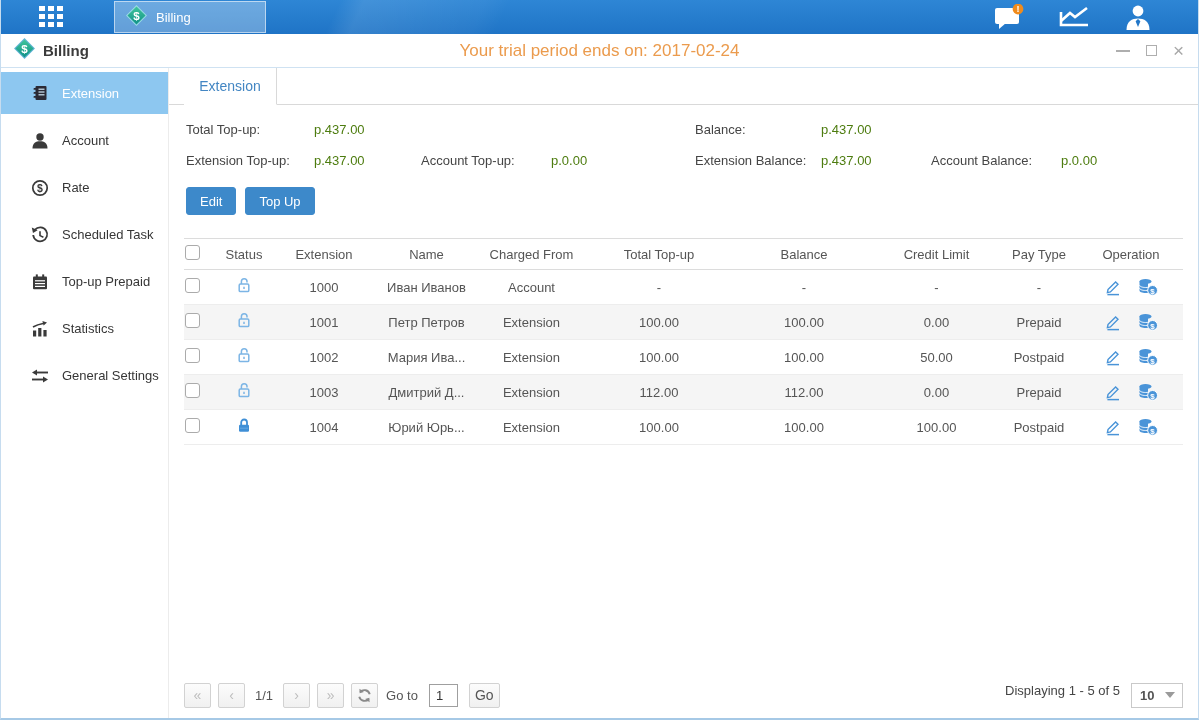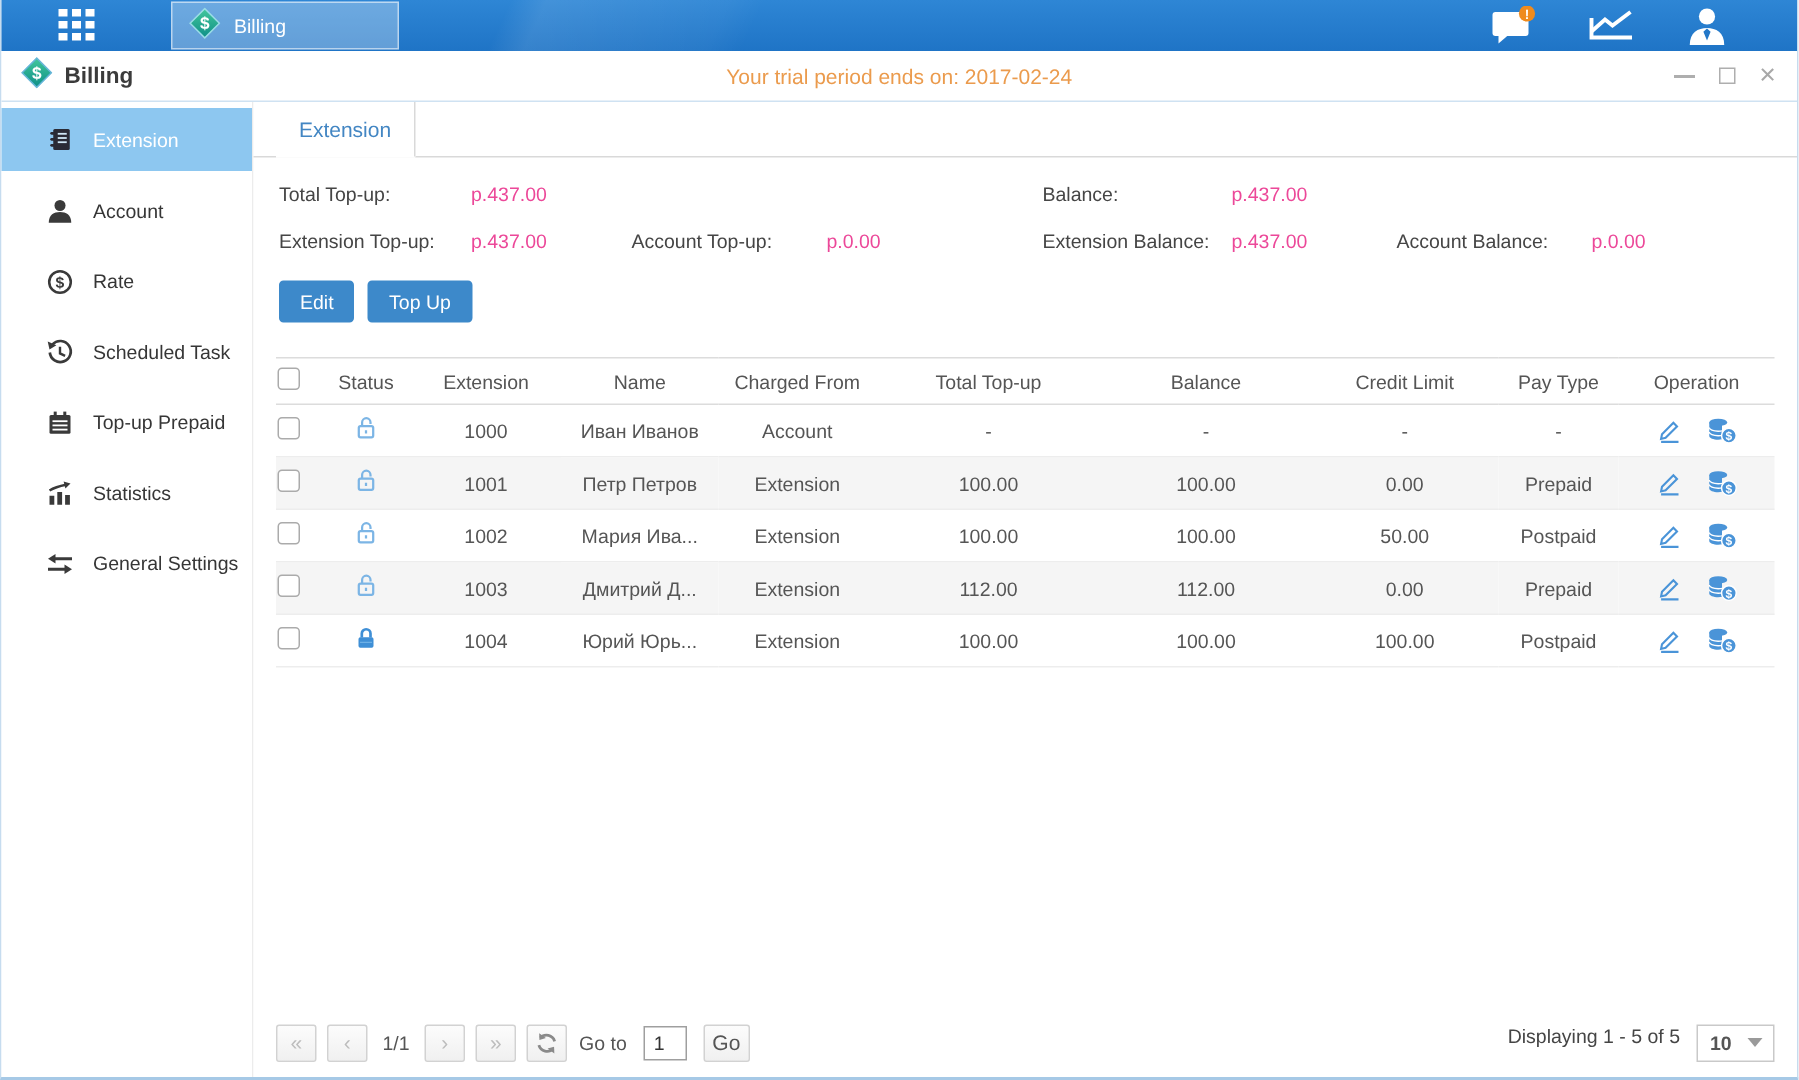--- a/index.html
+++ b/index.html
@@ -20,21 +20,21 @@
     background:rgba(255,255,255,.30); border:1px solid rgba(255,255,255,.55);
     display:flex; align-items:center; gap:9px; padding-left:11px; color:#fff; font-size:13px; cursor:pointer; }
   .topbar-icons { position:absolute; right:46px; top:0; height:34px; display:flex; align-items:center; gap:33px; }
   .top-icon { position:relative; cursor:pointer; display:flex; align-items:center; }
 
   
   .titlebar { height:34px; flex:0 0 34px; background:#fff; border-bottom:1px solid #cfe2f2;
     display:flex; align-items:center; position:relative; }
   .title-left { margin-left:13px; display:flex; align-items:center; gap:8px; z-index:2; }
   .app-title { font-size:15px; font-weight:bold; color:#3b3b3b; }
-  .trial-notice { position:absolute; left:0; right:0; text-align:center; color:#eb9b4d; font-size:14px; }
+  .trial-notice { position:absolute; left:0; right:0; text-align:center; color:#eb9b4d; font-size:17px; }
   .win-controls { position:absolute; right:14px; display:flex; align-items:center; gap:16px; z-index:2; }
   .ctrl { cursor:pointer; display:flex; align-items:center; justify-content:center; height:14px; }
   .ctrl-min i { display:block; width:14px; height:2px; background:#aeaeae; }
   .ctrl-max i { display:block; width:11px; height:11px; border:1px solid #aeaeae; background:#fff; }
   .ctrl-close { color:#a8a8a8; font-size:19px; line-height:12px; font-weight:400; }
 
   
   .main { flex:1; display:flex; min-height:0; }
   .sidebar { width:168px; flex:0 0 168px; background:#fff; border-right:1px solid #ececec; padding-top:4px; }
   .side-item { height:47px; display:flex; align-items:center; gap:13px; padding-left:29px;
@@ -48,21 +48,21 @@
   .tabstrip { height:37px; flex:0 0 37px; display:flex; border-bottom:1px solid #d9d9d9; }
   .tab { width:93px; margin-left:15px; height:37px; display:flex; align-items:center; justify-content:center;
     font-size:14px; color:#4386c3; background:#fff; border-right:1px solid #d9d9d9;
     margin-bottom:-1px; border-bottom:1px solid #fff; cursor:pointer; }
 
   
   .summary { margin:17px 0 0 17px; display:grid;
     grid-template-columns:128px 107px 130px 144px 126px 110px 130px auto;
     row-gap:16px; font-size:13px; align-items:center; }
   .s-label { font-weight:normal; color:#454545; }
-  .s-value { color:#ec4899; }
+  .s-value { color:#4d7c0f; }
 
   
   .actions { margin:19px 0 0 17px; display:flex; gap:9px; }
   .btn-blue { background:#3d89ca; border:1px solid #3d89ca; border-radius:3px; color:#fff;
     font-size:13px; height:28px; padding:0 13px; cursor:pointer; font-family:inherit; }
 
   
   .table-wrap { margin:23px 15px 0 15px; }
   table { width:100%; border-collapse:collapse; font-size:13px; color:#555; table-layout:fixed; }
   thead th { height:31px; border-top:1px solid #dcdcdc; border-bottom:1px solid #dcdcdc;

